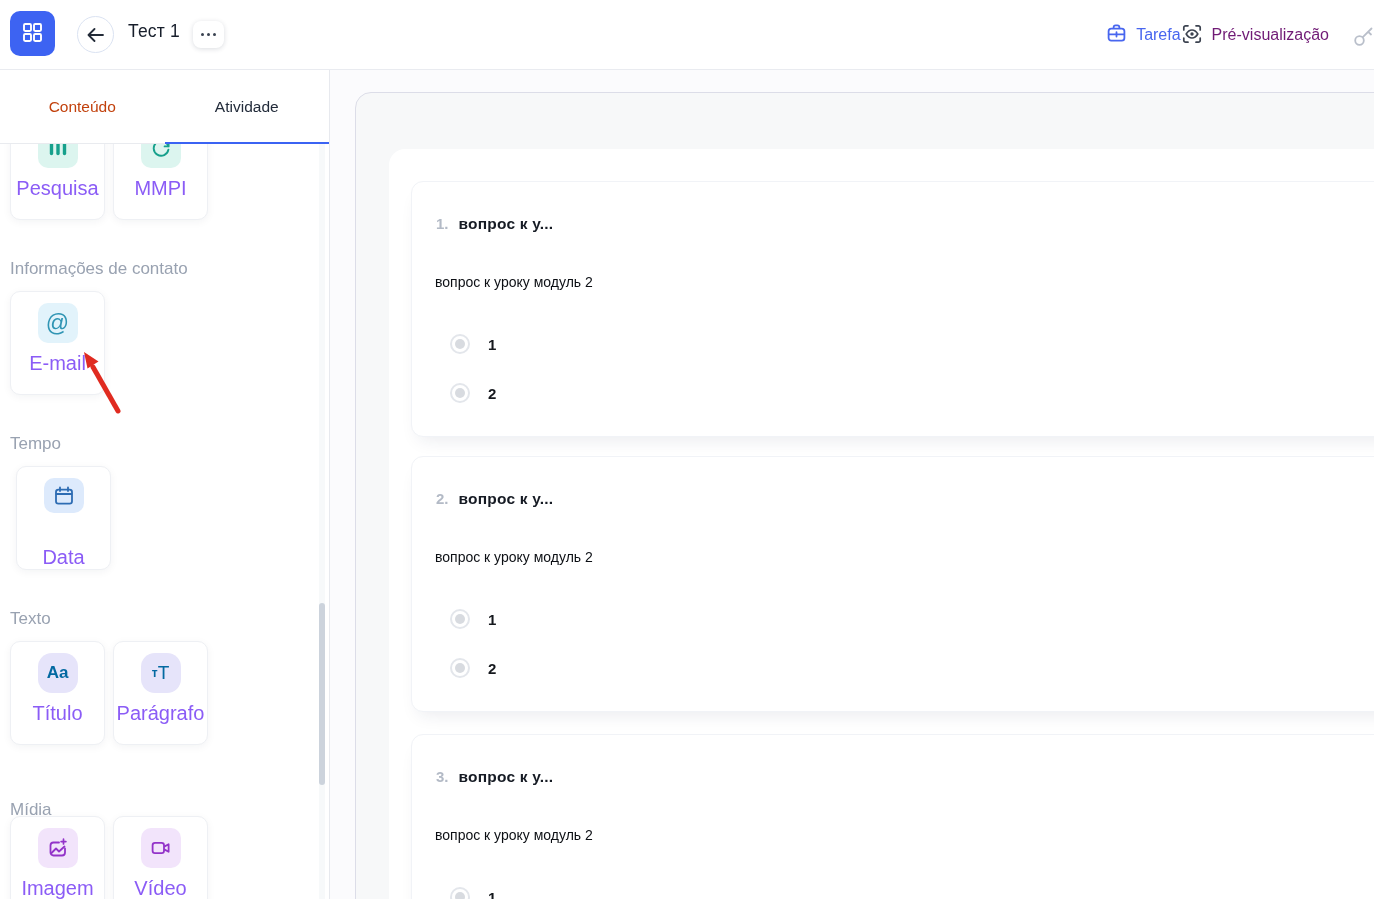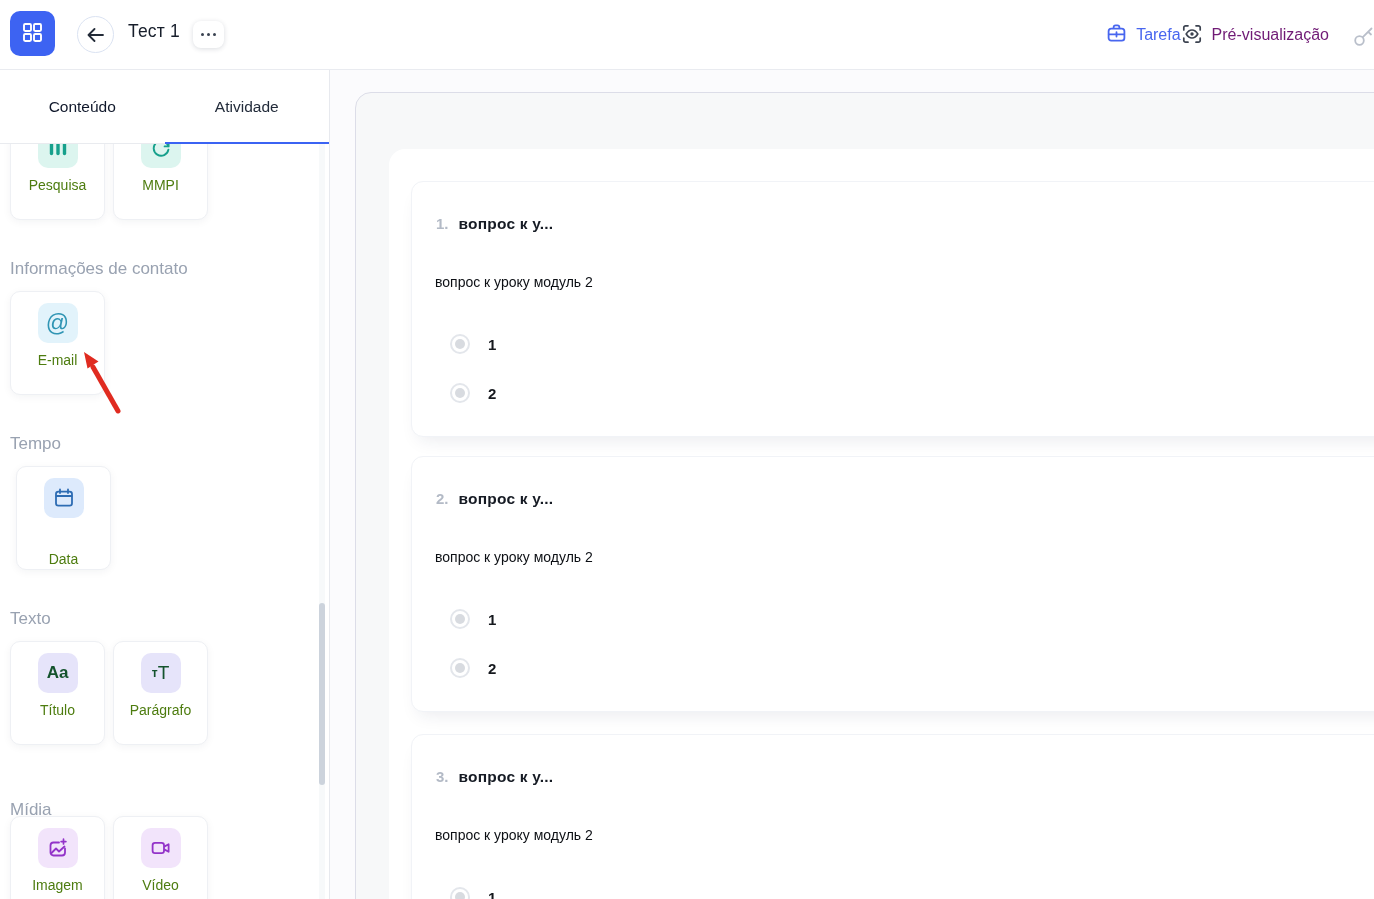--- a/index.html
+++ b/index.html
@@ -23,34 +23,34 @@
   .tb-action { display:flex; align-items:center; gap:9px; cursor:pointer; background:none; border:none; }
   .tb-action .lbl { font-size:16px; }
   .tb-action.tarefa .lbl { color:#4866ef; }
   .tb-action.preview .lbl { color:#701a75; }
   .key-btn { position:absolute; left:1353px; top:25px; width:22px; height:22px; background:none; border:none; cursor:pointer; }
 
   
   #sidebar { position:absolute; left:0; top:70px; width:330px; height:829px; background:#fff;
              border-right:1px solid #e7e9ee; z-index:20; }
   .tabs { position:absolute; left:0; top:0; width:100%; height:74px; display:flex; border-bottom:1px solid #e9ebef; }
-  .tab { flex:1; display:flex; align-items:center; justify-content:center; font-size:15.5px; color:#0f172a;
+  .tab { flex:1; display:flex; align-items:center; justify-content:center; font-size:15.5px; color:#c2410c;
          cursor:pointer; background:none; border:none; position:relative; }
   .tab.active { color:#222b3a; font-weight:500; }
   .tab.active::after { content:""; position:absolute; left:0; right:0; bottom:-1px; height:2px; background:#3b63f3; }
   .side-scroll { position:absolute; left:0; top:74px; right:0; bottom:0; overflow:hidden; }
   .sec-title { position:absolute; left:10px; font-size:17px; color:#99a2b1; }
   .el-card { position:absolute; width:95px; height:104px; background:#fff; border:1px solid #eef0f4; border-radius:10px;
              box-shadow:0 2px 8px rgba(22,32,60,.05); display:flex; flex-direction:column; align-items:center; cursor:pointer; }
   .icon-sq { width:40px; height:40px; border-radius:10px; margin-top:11px; display:flex; align-items:center; justify-content:center; }
-  .el-card .lbl { margin-top:9px; font-size:14px; color:#4d7c0f; }
+  .el-card .lbl { margin-top:9px; font-size:20px; color:#8b5cf6; }
   .th-teal   { background:#dcf5ef; color:#16a08c; }
   .th-cyan   { background:#e2f3fb; color:#3095b4; }
   .th-blue   { background:#ddeafc; color:#2d6cb3; }
-  .th-indigo { background:#e6e4fa; color:#14532d; }
+  .th-indigo { background:#e6e4fa; color:#0369a1;border-radius:14px; }
   .th-violet { background:#f2e4fb; color:#9333c9; }
   .glyph-at { font-size:23px; font-weight:400; }
   .glyph-aa { font-size:17px; font-weight:700; }
   .glyph-tt-s { font-size:12px; font-weight:700; }
   .glyph-tt-b { font-size:19px; font-weight:500; }
   .sb-track { position:absolute; left:319px; top:0; bottom:0; width:6px; background:#f7f9fa; }
   .sb-thumb { position:absolute; left:319px; top:459px; width:6px; height:182px; border-radius:3px; background:#ccd3dc; cursor:pointer; }
   .arrow-overlay { position:absolute; left:0; top:0; width:330px; height:829px; pointer-events:none; z-index:30; }
 
   

